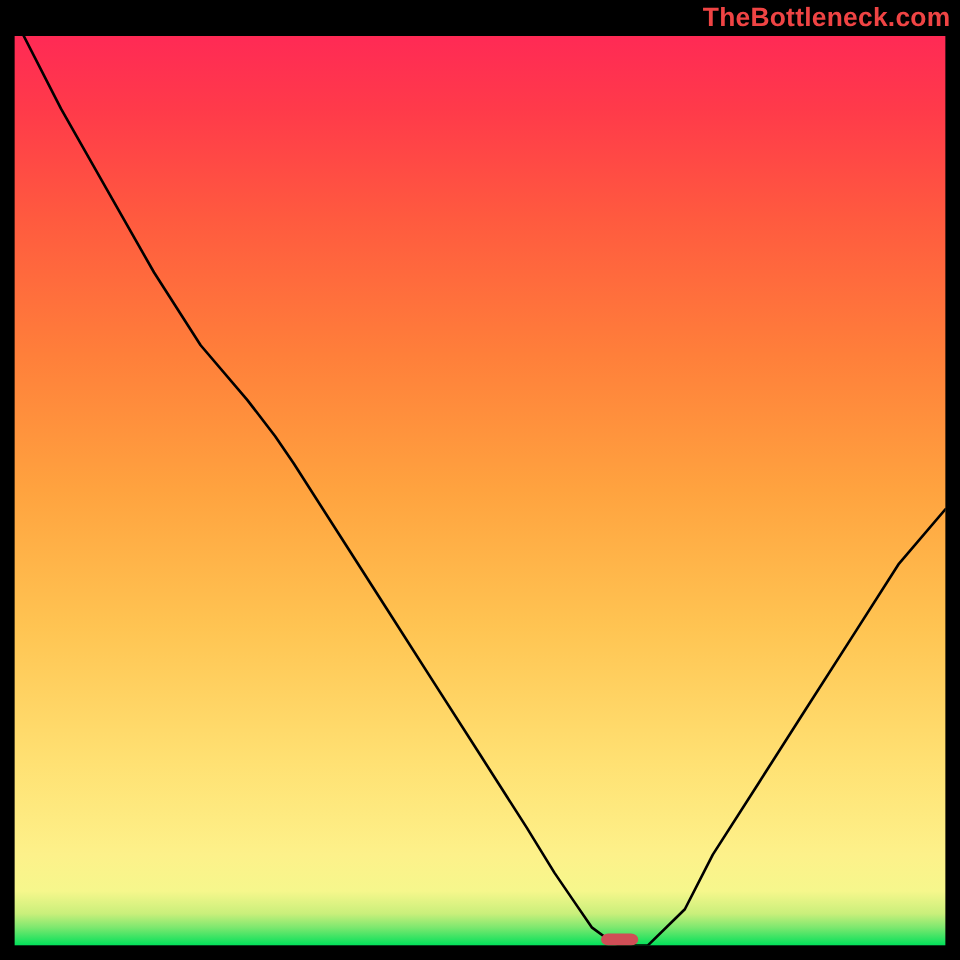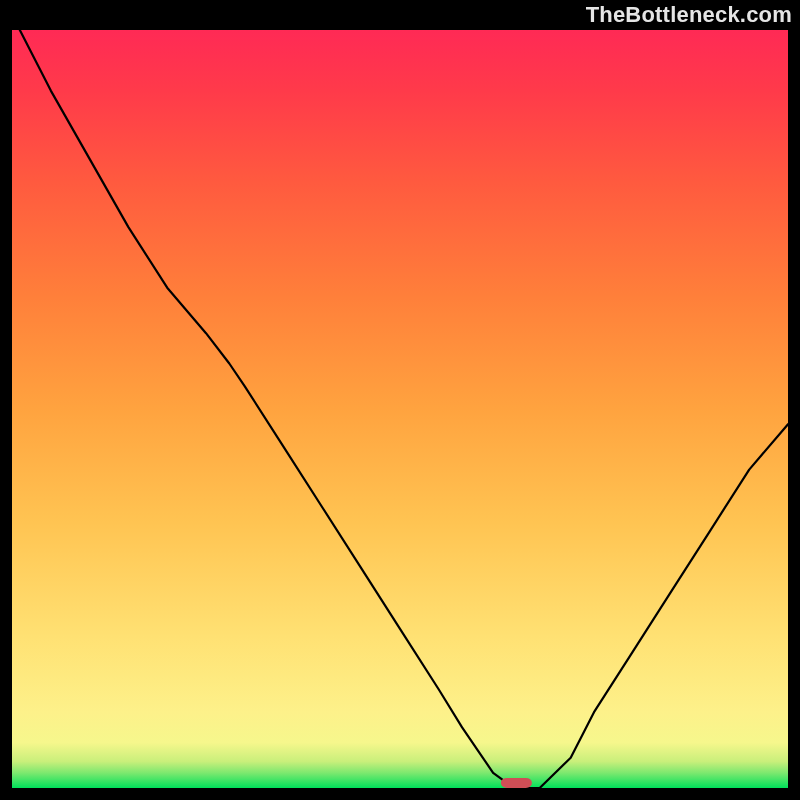--- a/index.html
+++ b/index.html
@@ -14,21 +14,21 @@
   .stage {
     position: relative;
     width: 800px;
     height: 800px;
     background: #000;
   }
   .watermark {
     position: absolute;
     top: 2px;
     right: 8px;
-    color: #e5e5e5;
+    color: #ef4444;
     font-size: 22px;
     font-weight: 600;
     letter-spacing: 0.2px;
     user-select: none;
     text-align: right;
   }
   .plot-wrap {
     position: absolute;
     left: 12px;
     top: 30px;

